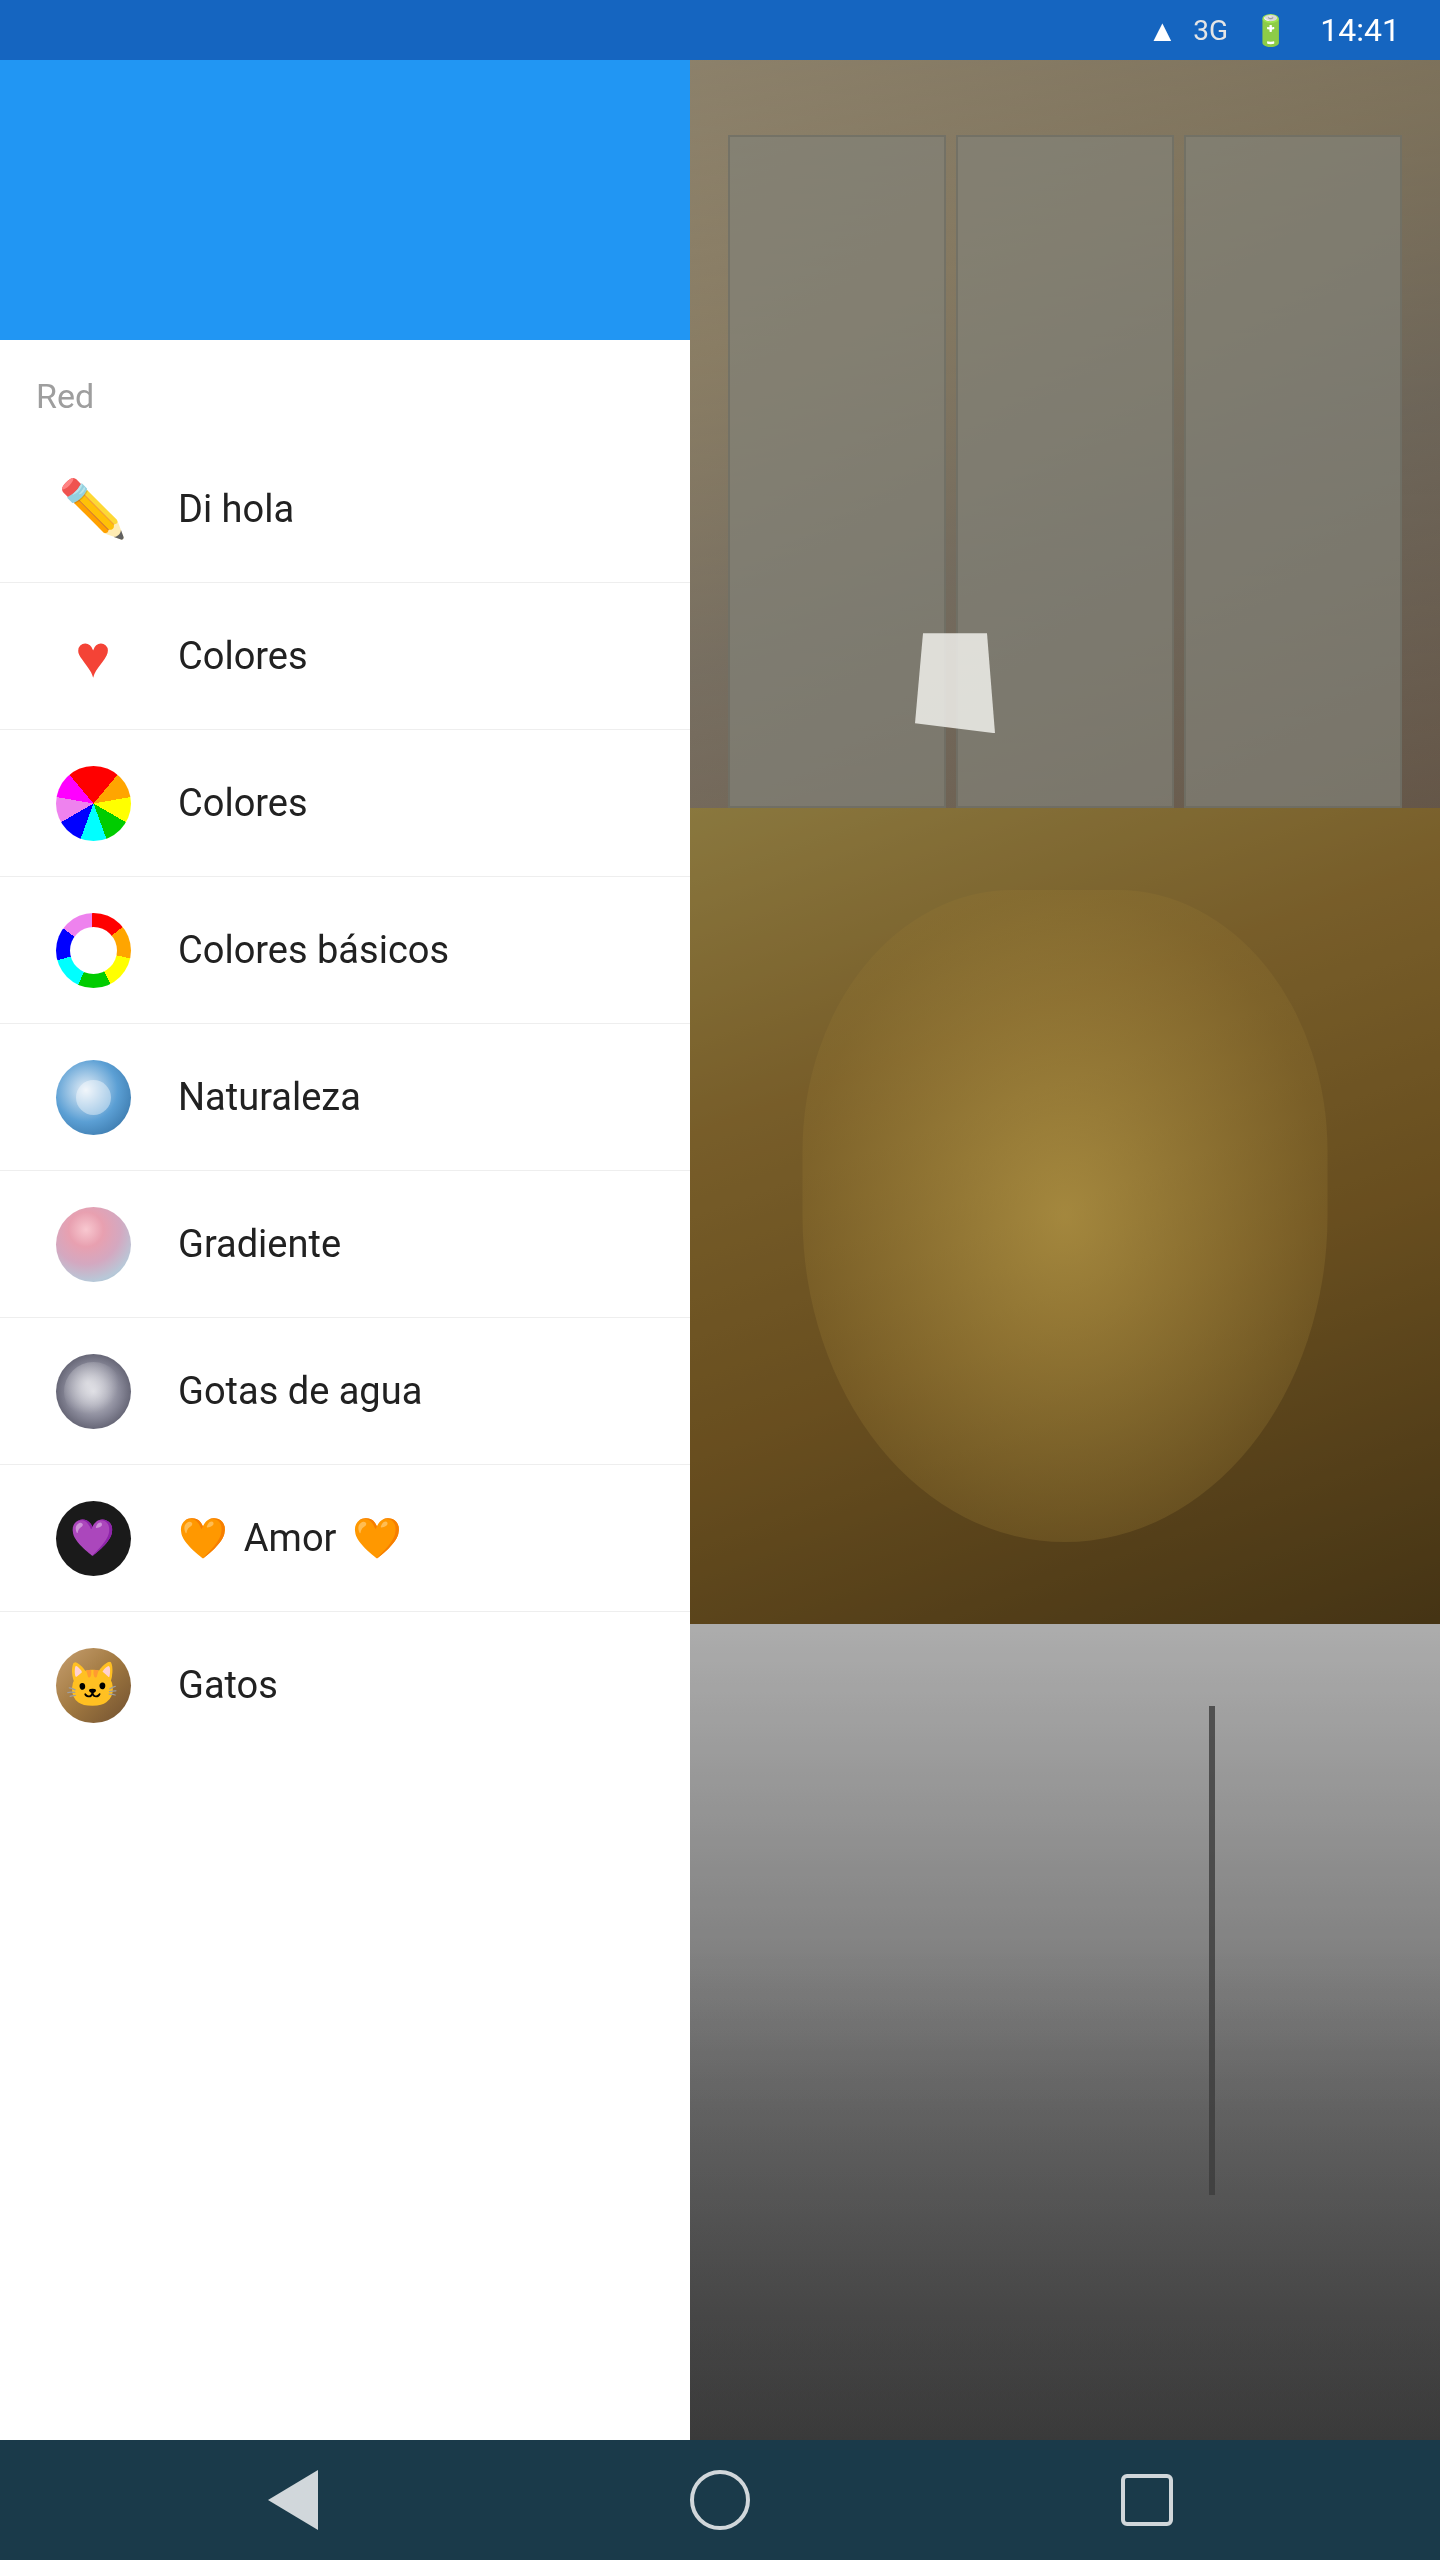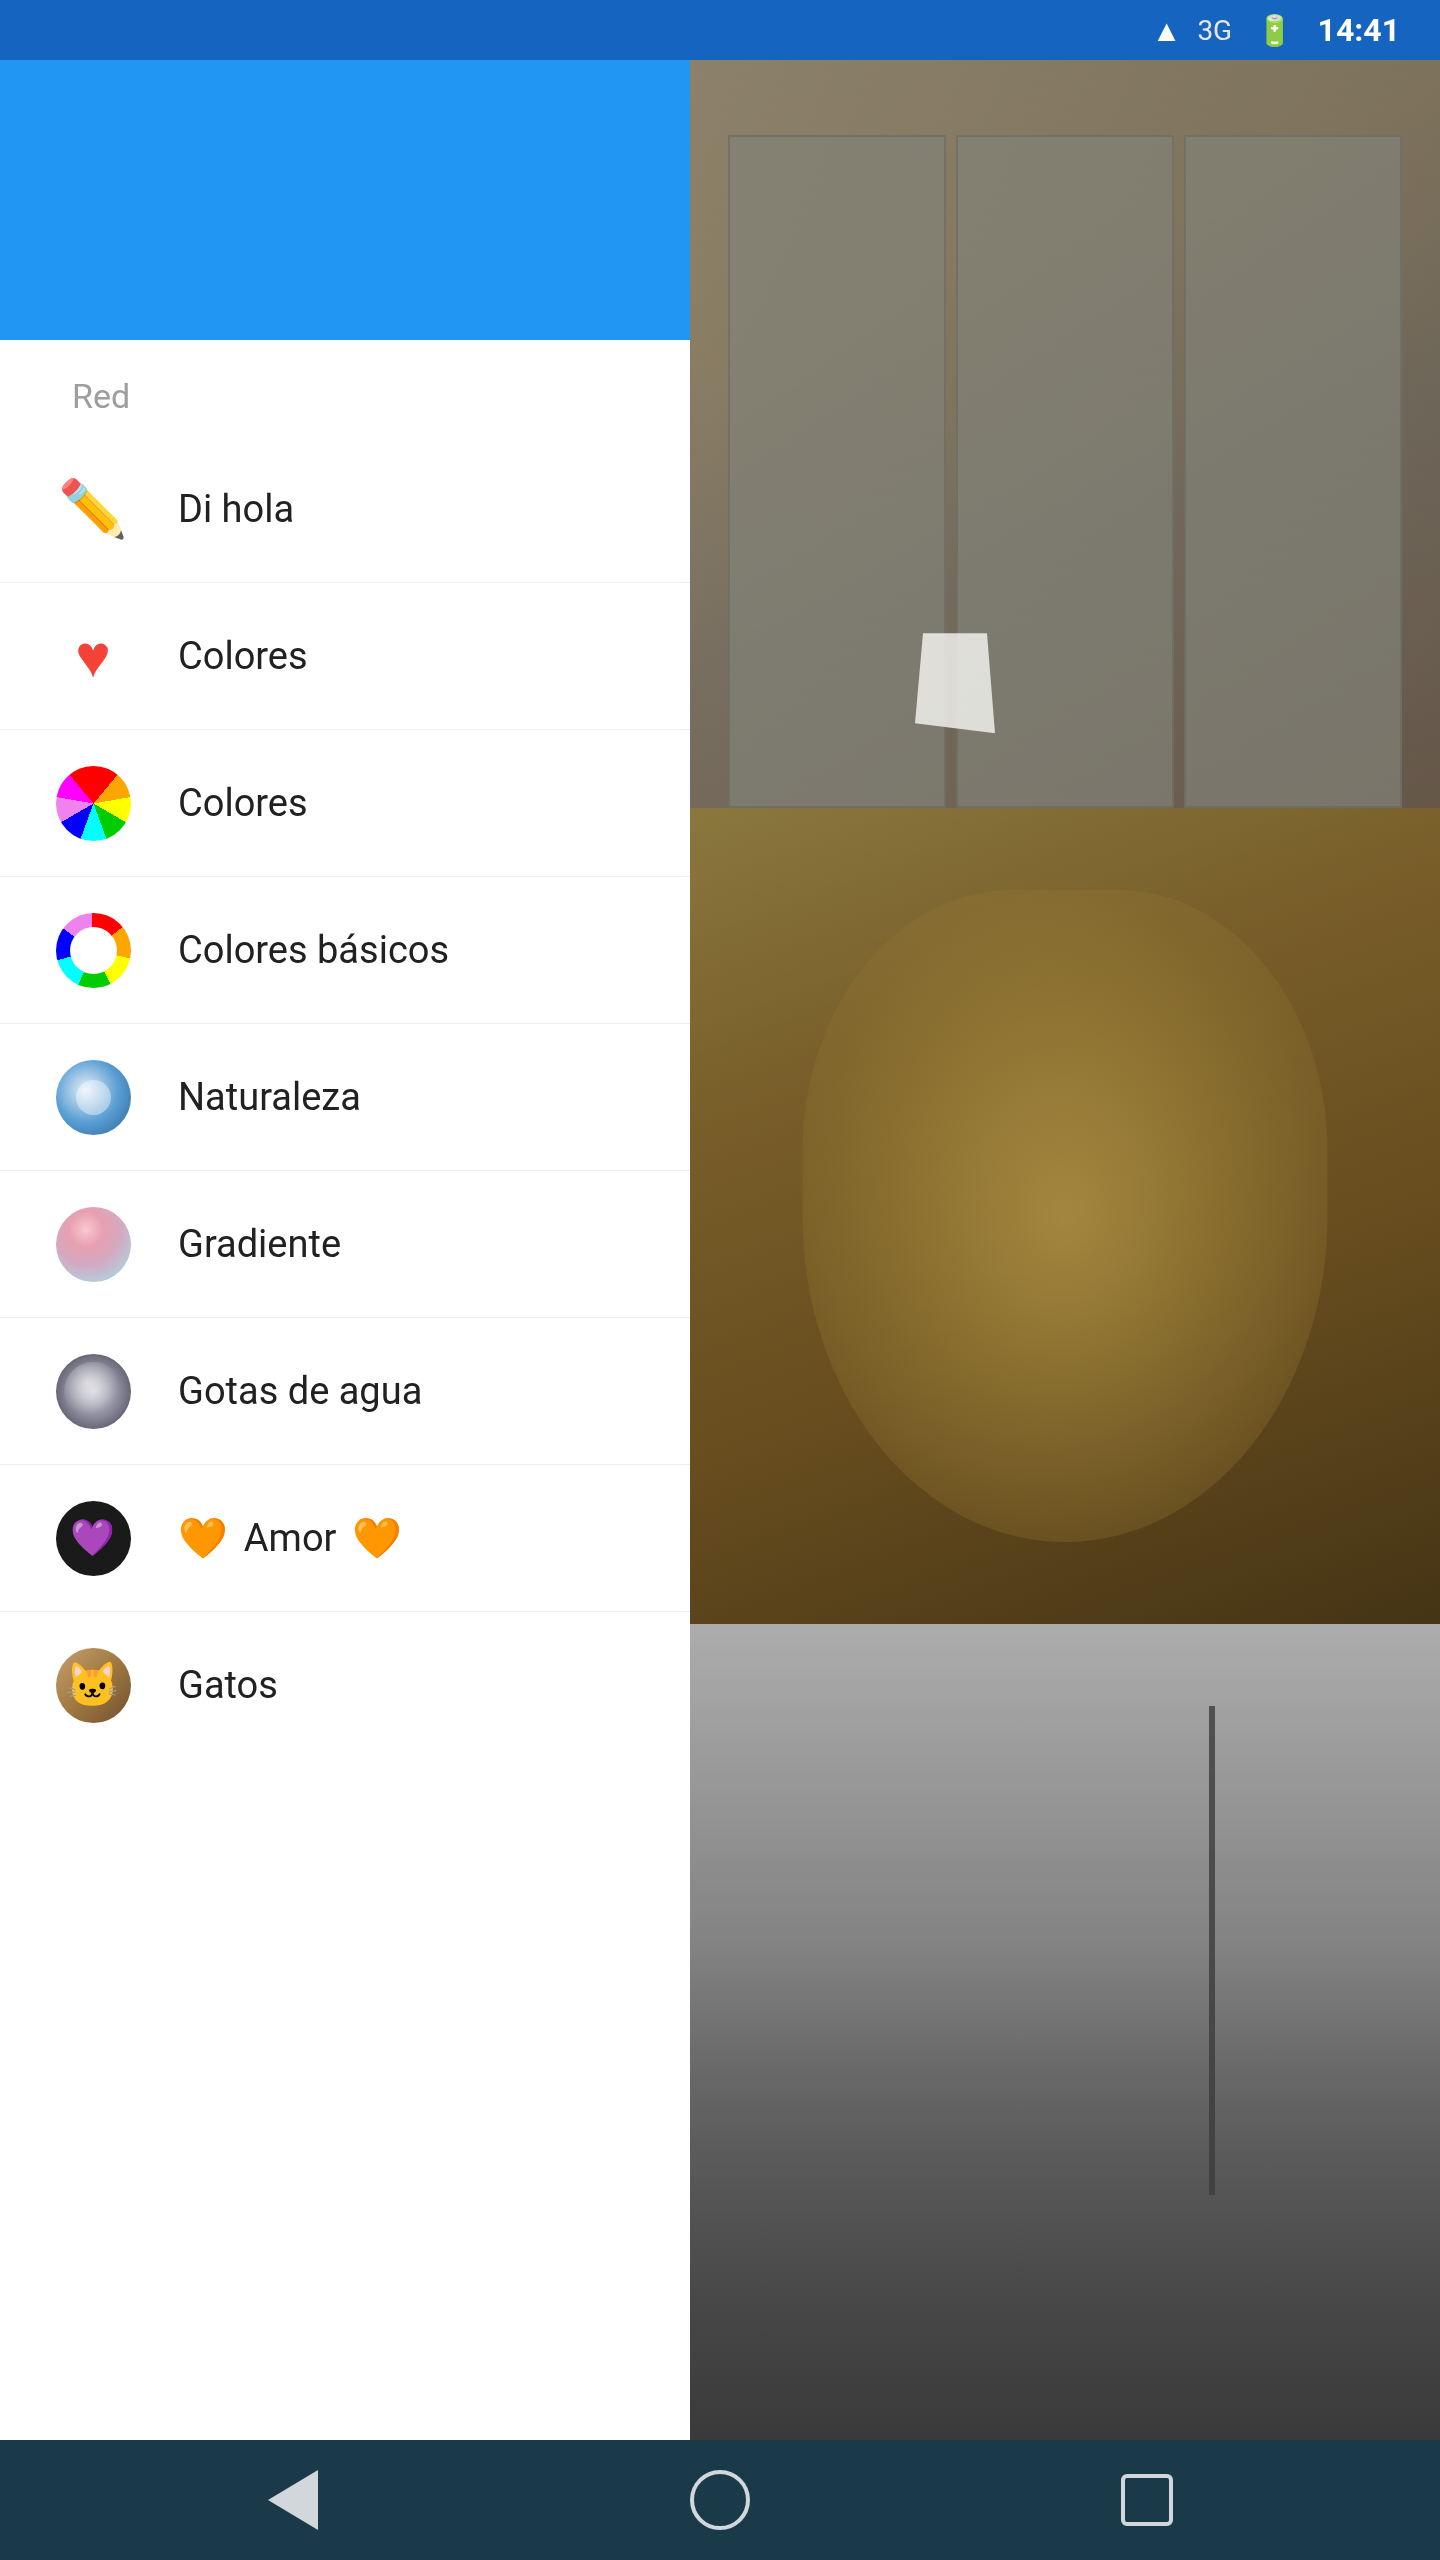--- a/index.html
+++ b/index.html
@@ -55,21 +55,21 @@
     }
 
     
     .drawer-header {
       height: 280px;
       background: #2196f3;
     }
 
     
     .section-label {
-      padding: 36px 72px 20px;
+      padding: 36px 36px 20px;
       font-size: 34px;
       color: #9e9e9e;
       font-weight: 400;
     }
 
     
     .menu-item {
       display: flex;
       align-items: center;
       padding: 28px 48px;
@@ -372,21 +372,21 @@
     }
   </style>
 </head>
 <body>
 
 <div class="status-bar">
   <div class="status-icons">
     <span style="font-size:30px; color:white;">▲</span>
     <span style="font-size:28px; color:#e5e5e5; margin-right:8px;">3G</span>
     <span style="font-size:30px; color:white;">🔋</span>
-    <span style="font-size:32px; color:white; font-weight:700; margin-left:8px;">14:41</span>
+    <span style="font-size:32px; color:white; font-weight:400; margin-left:15px;">14:41</span>
   </div>
 </div>
 
 <div class="main-layout">
 
   <div class="left-panel">
 
     <div class="drawer-header"></div>
 
     <div class="section-label">Red</div>

